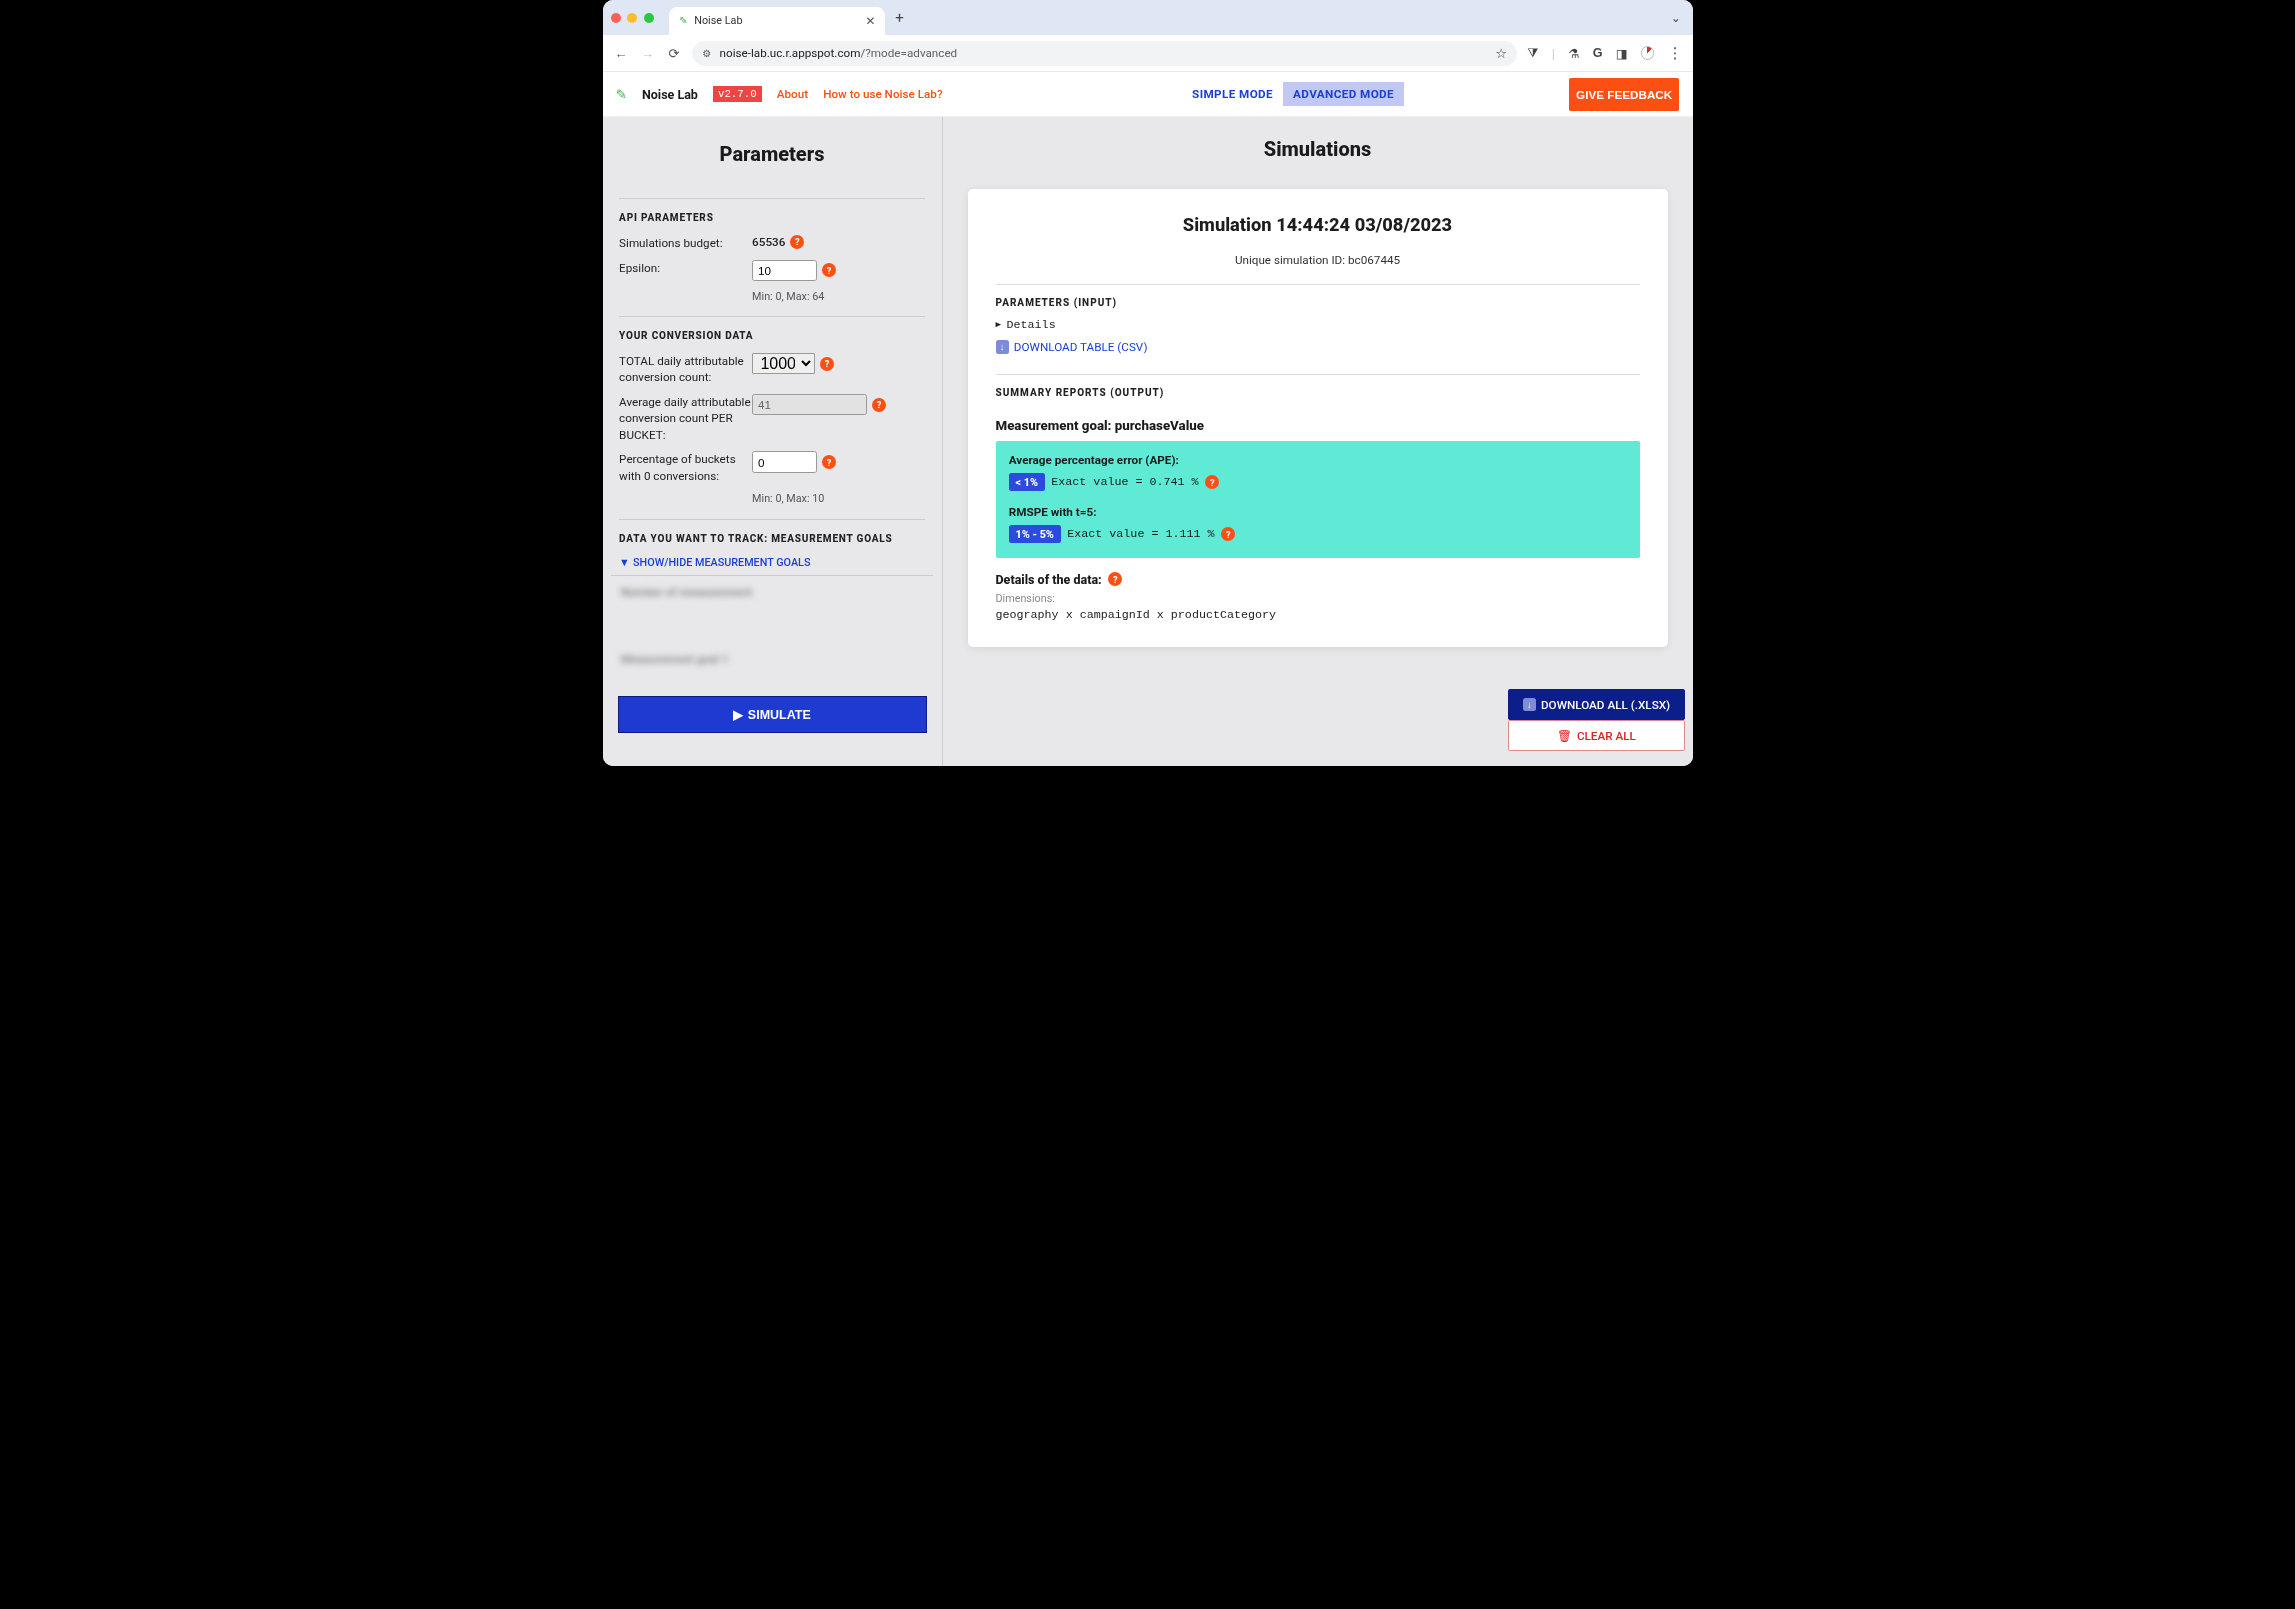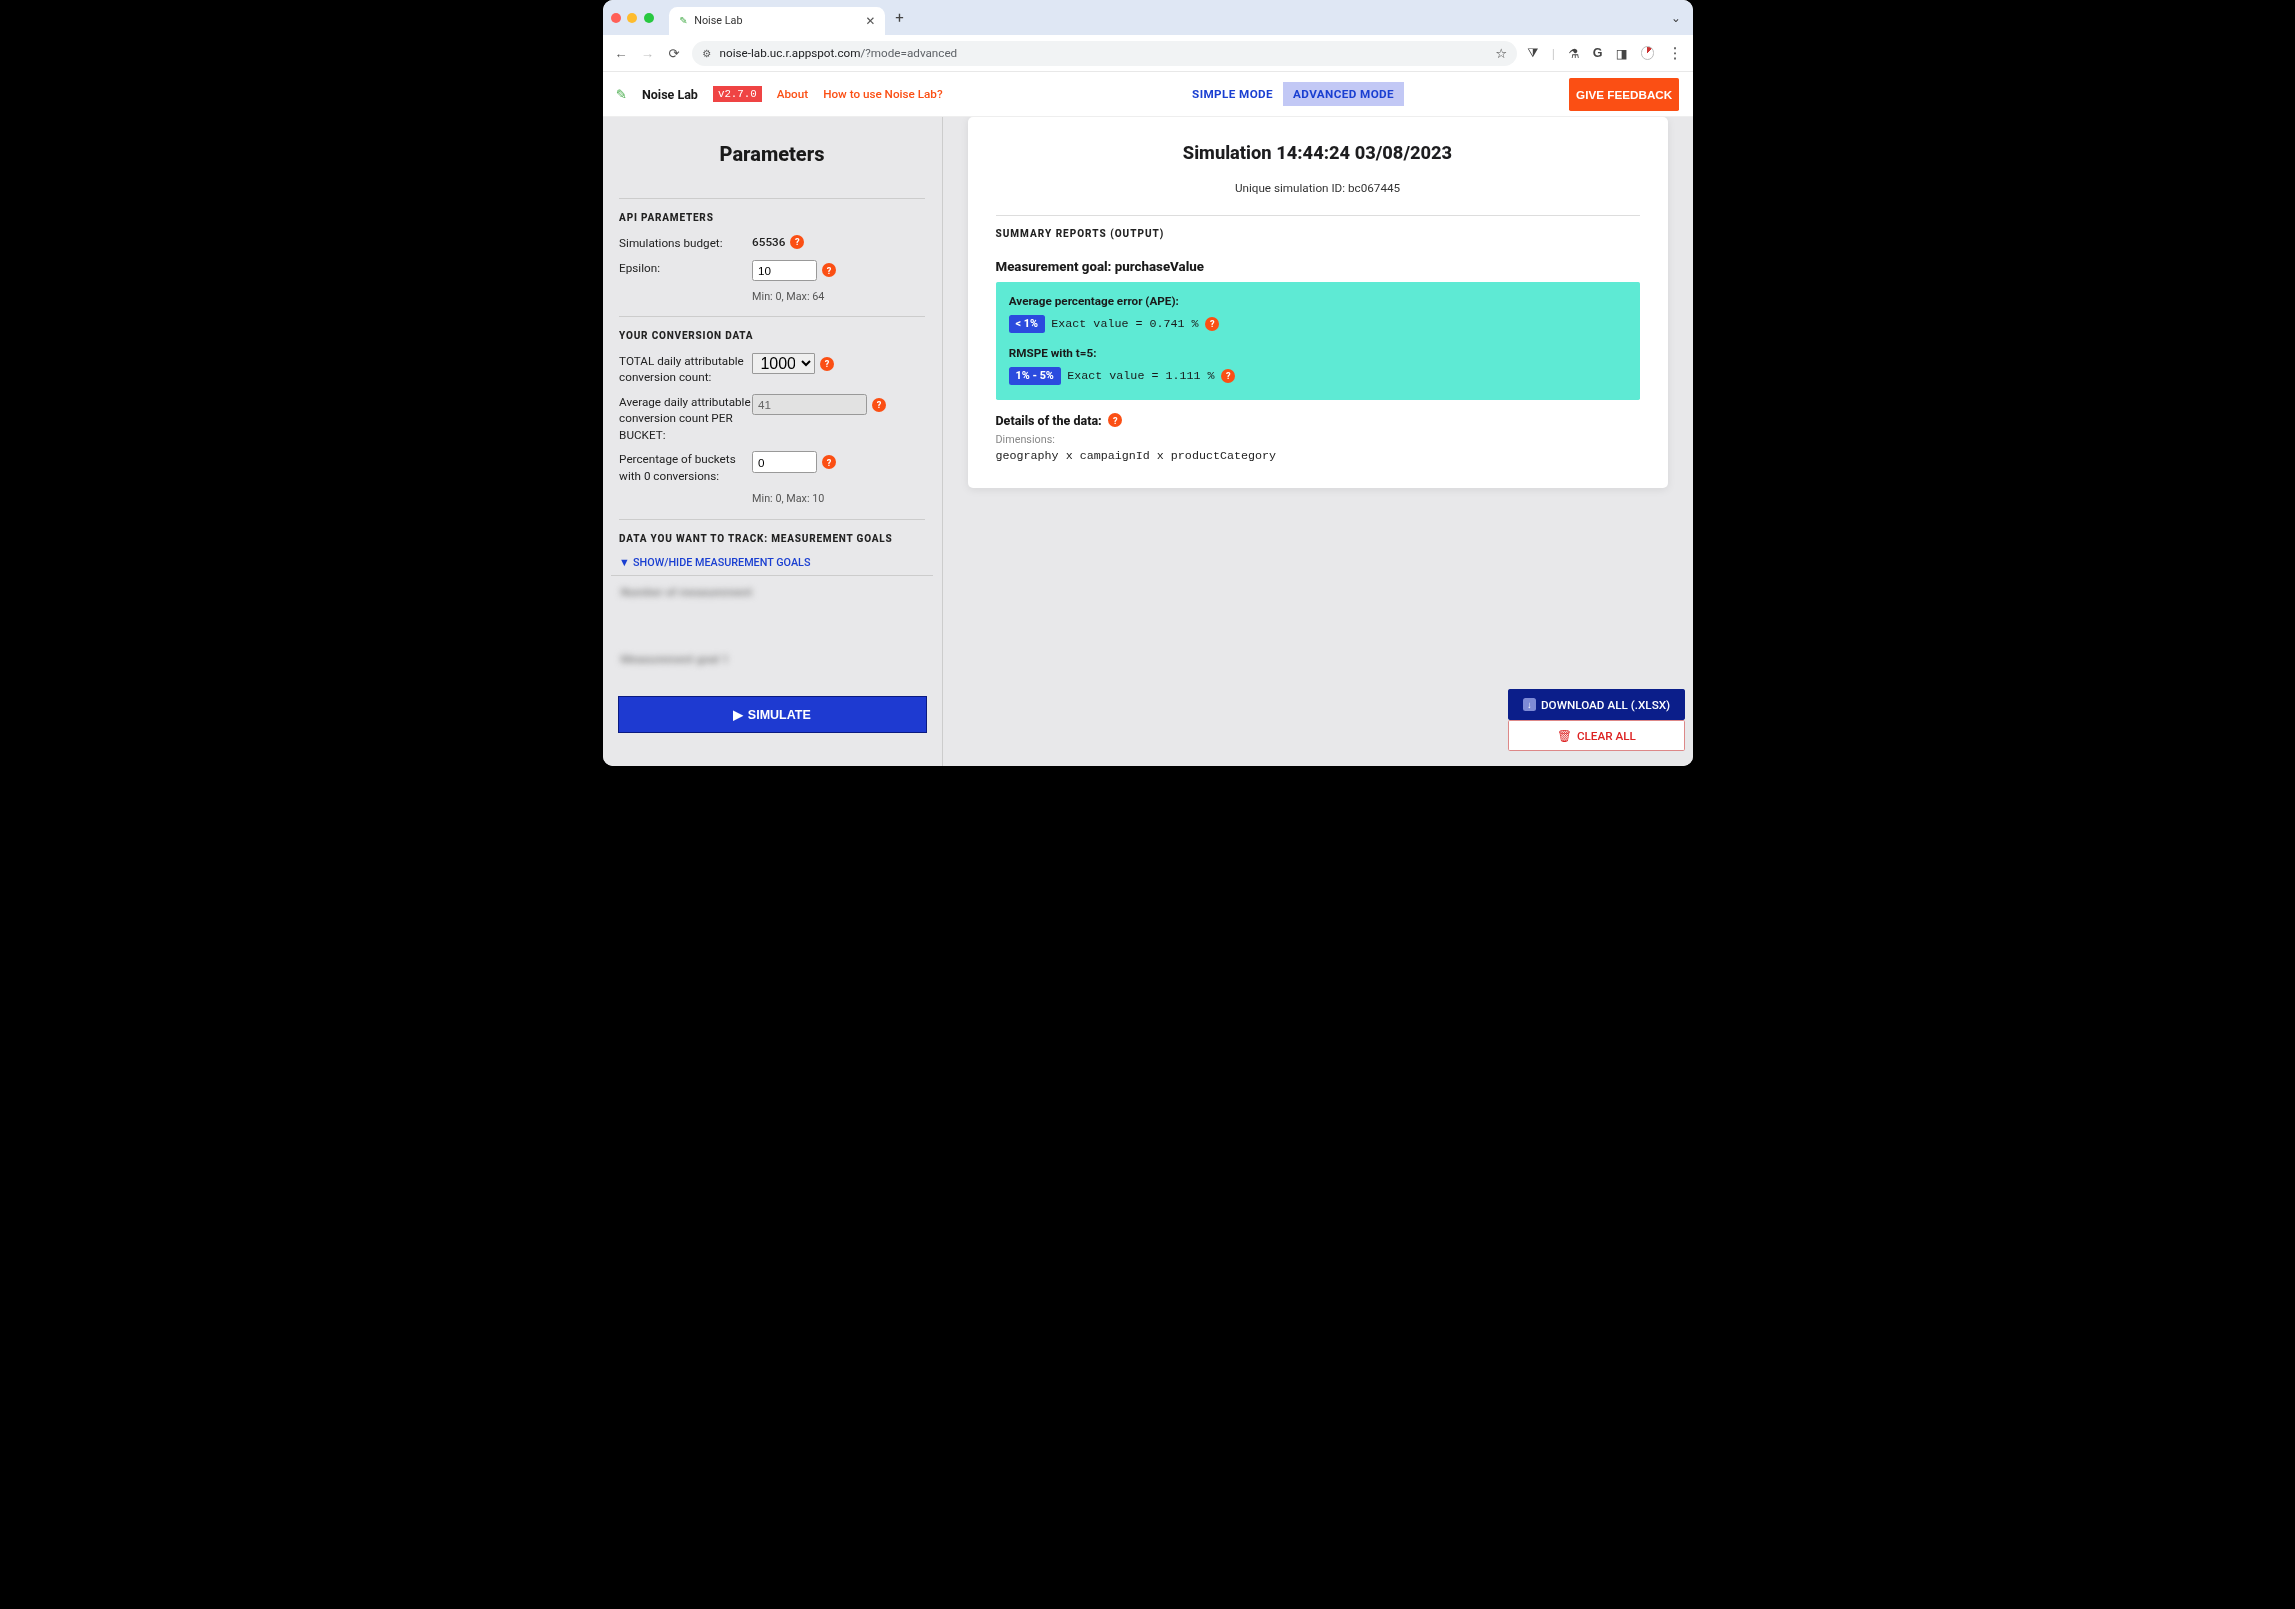--- a/index.html
+++ b/index.html
@@ -202,27 +202,36 @@
       </div>
       <div class="sim-btn-wrap">
         <button class="sim-btn">
           <span>▶</span>
           <span>SIMULATE</span>
         </button>
       </div>
     </div>
 
     <div class="main">
+      <h2>Simulations</h2>
 
       <div class="card">
         <h3>Simulation 14:44:24 03/08/2023</h3>
         <div class="subid">
           <span>Unique simulation ID: </span><span>bc067445</span>
         </div>
 
+        <div class="inner-section">
+          <div class="inner-label">PARAMETERS (INPUT)</div>
+          <div class="details-row">Details</div>
+          <div class="dl-link">
+            <span class="dl-icon"></span>
+            <span>DOWNLOAD TABLE (CSV)</span>
+          </div>
+        </div>
 
         <div class="inner-section" style="margin-top:20px">
           <div class="inner-label">SUMMARY REPORTS (OUTPUT)</div>
           <div class="sub-head">Measurement goal: purchaseValue</div>
           <div class="highlight-box">
             <div class="metric-label">Average percentage error (APE):</div>
             <div class="metric-row">
               <span class="badge">&lt; 1%</span>
               <span class="mono">Exact value = 0.741 %</span>
               <span class="help">?</span>

